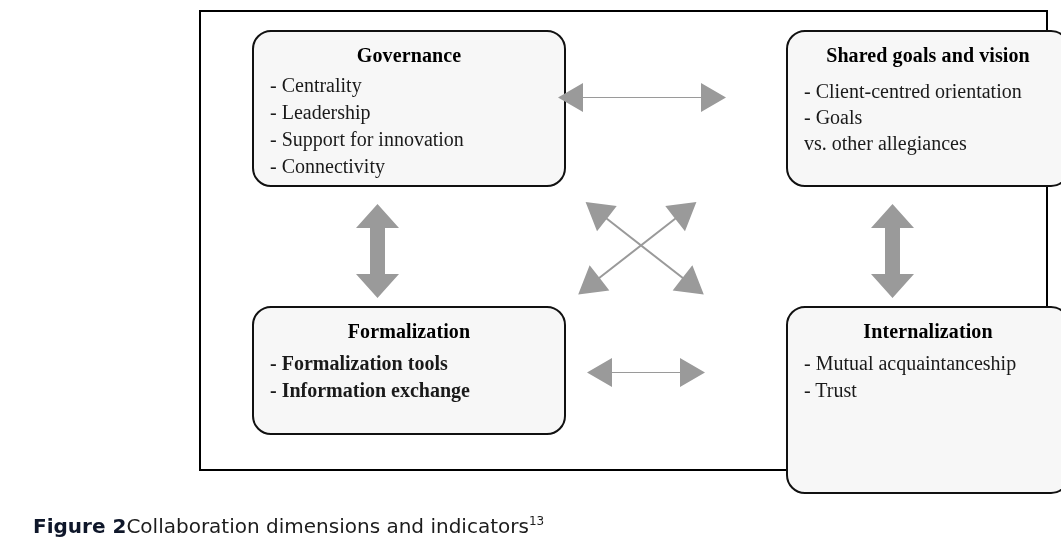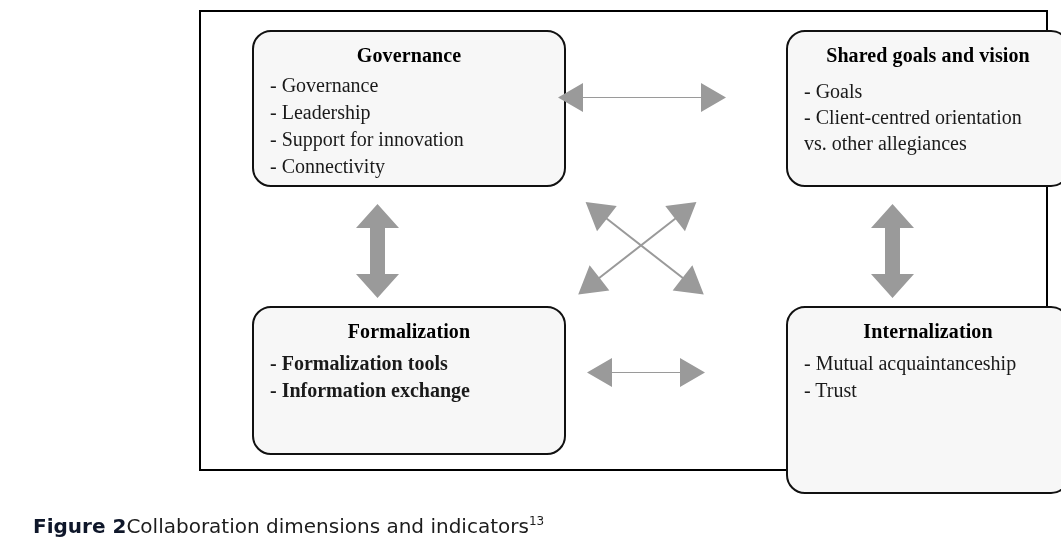--- a/index.html
+++ b/index.html
@@ -32,21 +32,21 @@
     position: absolute;
     box-sizing: border-box;
     background: #f7f7f7;
     border: 2.5px solid #111111;
     border-radius: 19px;
     padding: 10px 14px 8px 14px;
     margin-left: 36px;
   }
   #box-governance      { left: 15px;  top: 18px;  width: 314px; height: 157px; }
   #box-shared-goals    { left: 549px; top: 18px;  width: 284px; height: 157px; }
-  #box-formalization   { left: 15px;  top: 294px; width: 314px; height: 149px; }
+  #box-formalization   { left: 15px;  top: 294px; width: 314px; height: 129px; }
   #box-internalization { left: 549px; top: 294px; width: 284px; height: 188px; }
 
   .box-title {
     text-align: center;
     font-weight: bold;
     font-size: 20px;
     line-height: 26px;
     color: #000000;
     margin-bottom: 4px;
     letter-spacing: 0.1px;
@@ -102,32 +102,32 @@
   }
 </style>
 </head>
 <body>
 
 <div id="figure-frame">
 
   <div class="dim-box" id="box-governance">
     <div class="box-title">Governance</div>
     <ul class="box-list">
-      <li>- Governance</li>
+      <li>- Centrality</li>
       <li>- Leadership</li>
       <li>- Support for innovation</li>
       <li>- Connectivity</li>
     </ul>
   </div>
 
   <div class="dim-box" id="box-shared-goals">
     <div class="box-title">Shared goals and vision</div>
     <ul class="box-list">
+      <li>- Client-centred orientation</li>
       <li>- Goals</li>
-      <li>- Client-centred orientation</li>
       <li>vs. other allegiances</li>
     </ul>
   </div>
 
   <div class="dim-box" id="box-formalization">
     <div class="box-title">Formalization</div>
     <ul class="box-list">
       <li>- Formalization tools</li>
       <li>- Information exchange</li>
     </ul>

